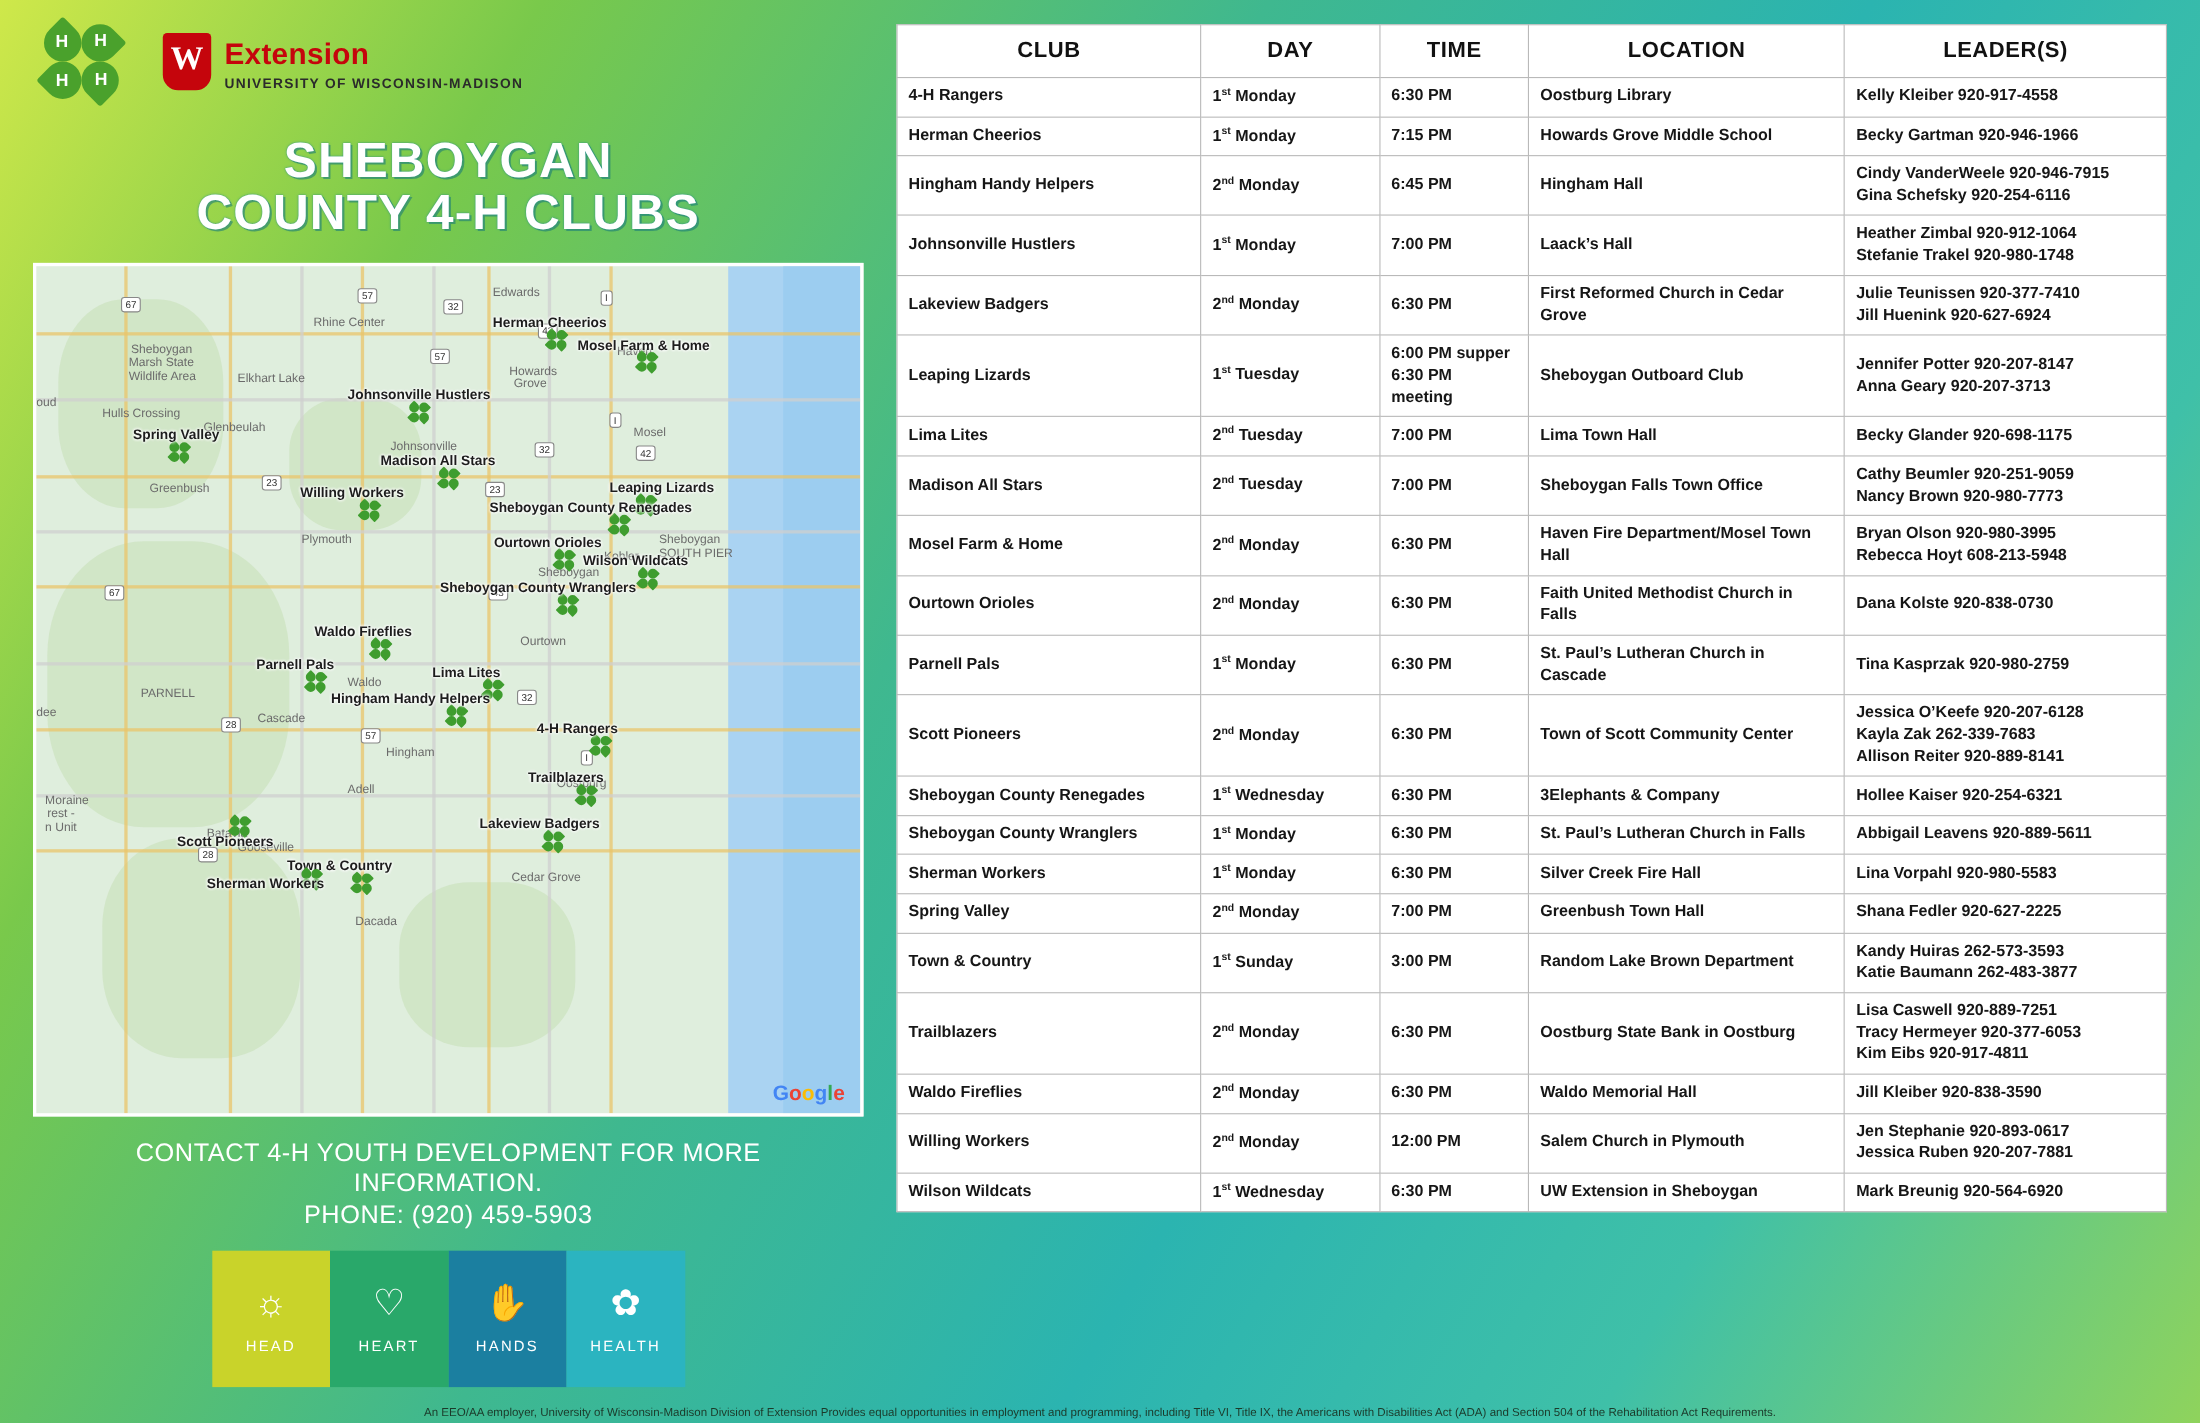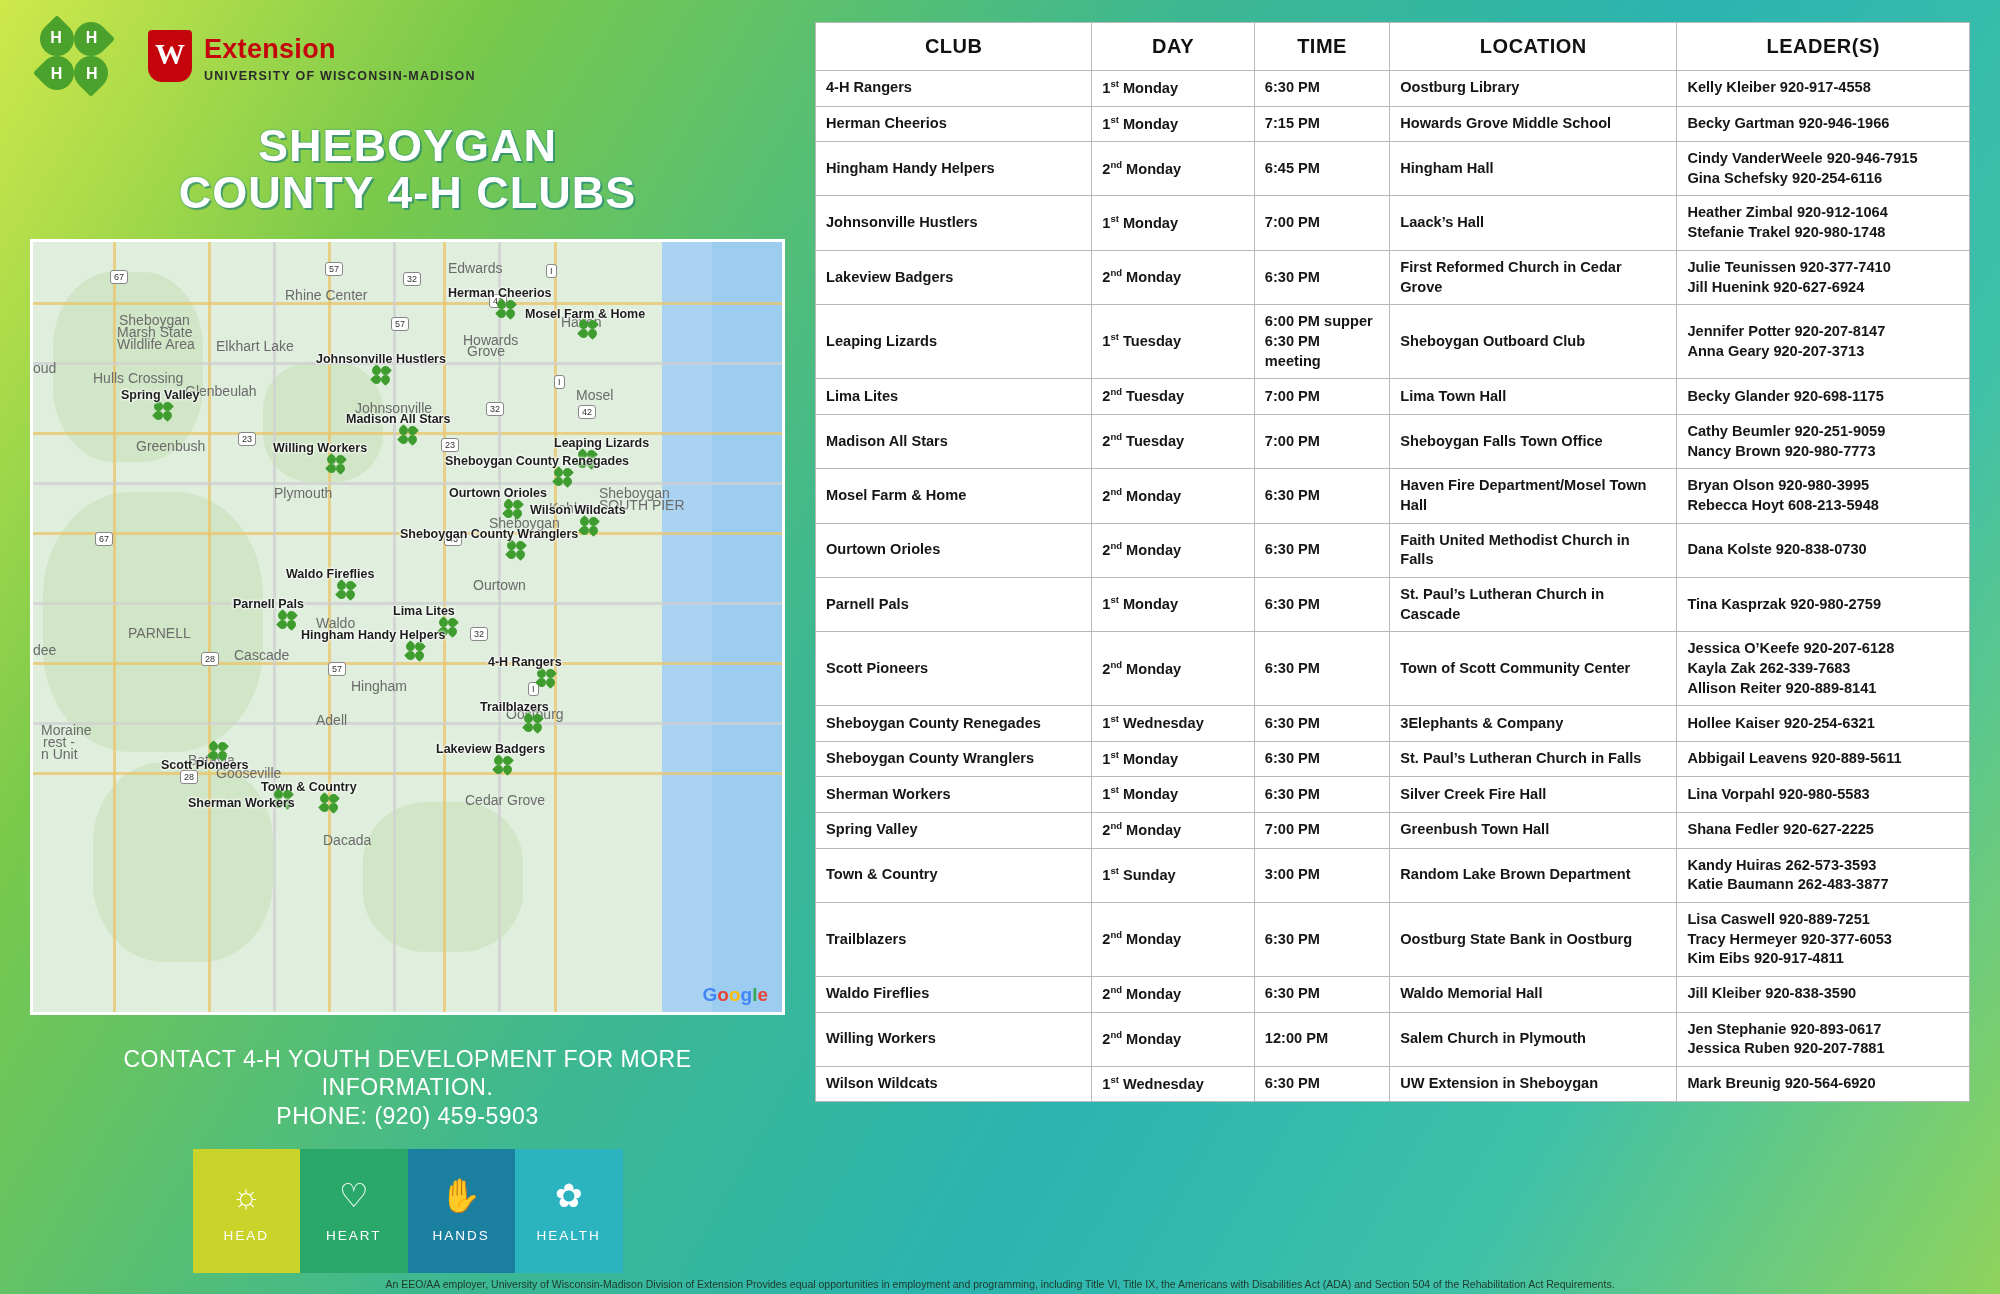--- a/index.html
+++ b/index.html
@@ -63,40 +63,40 @@
   .g4 { left:230px; top:120px; width:120px; height:120px;}
   .g5 { left:330px; top:560px; width:160px; height:150px;}
   .road { position:absolute; background:#e9c46a; opacity:.75;}
   .rv { width:3px; height:100%; }
   .rh { height:3px; width:100%; }
   .minor { background:#cfcfcf; }
   .shield {
     position:absolute; background:#fff; border:1px solid #888; border-radius:3px;
     font-size:9px; color:#333; padding:0 3px; line-height:12px;
   }
-  .placelbl { position:absolute; font-size:14px; color:#6b6b6b; }
+  .placelbl { position:absolute; font-size:11px; color:#6b6b6b; }
   .marker { position:absolute; width:22px; height:22px; }
   .marker i {
     position:absolute; width:9px; height:9px; background:#3f9d2f; border-radius:50% 8% 50% 50%;
   }
   .marker i:nth-child(1){top:0;left:1px;transform:rotate(-45deg);}
   .marker i:nth-child(2){top:0;left:10px;transform:rotate(45deg);}
   .marker i:nth-child(3){top:9px;left:1px;transform:rotate(-135deg);}
   .marker i:nth-child(4){top:9px;left:10px;transform:rotate(135deg);}
   .mlabel {
     position:absolute; font-size:12.5px; font-weight:bold; color:#1d1d1d; white-space:nowrap;
     text-shadow:0 0 3px #fff, 0 0 3px #fff, 0 0 3px #fff;
   }
   .googlewm { position:absolute; right:14px; bottom:6px; font-size:19px; font-weight:bold; font-family:"Liberation Sans",sans-serif;}
   .googlewm span:nth-child(1){color:#4285F4;} .googlewm span:nth-child(2){color:#EA4335;}
   .googlewm span:nth-child(3){color:#FBBC05;} .googlewm span:nth-child(4){color:#4285F4;}
   .googlewm span:nth-child(5){color:#34A853;} .googlewm span:nth-child(6){color:#EA4335;}
 
   .contact {
-    text-align:center; color:#fff; font-size:23px; line-height:1.25; margin-top:30px; letter-spacing:.5px;
+    text-align:center; color:#fff; font-size:23px; line-height:1.25; margin-top:18px; letter-spacing:.5px;
   }
 
   .hbar { display:flex; width:430px; margin:18px auto 0 auto; }
   .hcell { flex:1; height:124px; display:flex; flex-direction:column; align-items:center; justify-content:center; color:#fff; }
   .hcell .hico { font-size:33px; line-height:1; margin-bottom:16px; }
   .hcell .hlab { font-size:13.5px; letter-spacing:2px; }
   .c-head { background:#c9d32a; }
   .c-heart { background:#29a86a; }
   .c-hands { background:#1b7fa0; }
   .c-health { background:#2bb4c0; }

